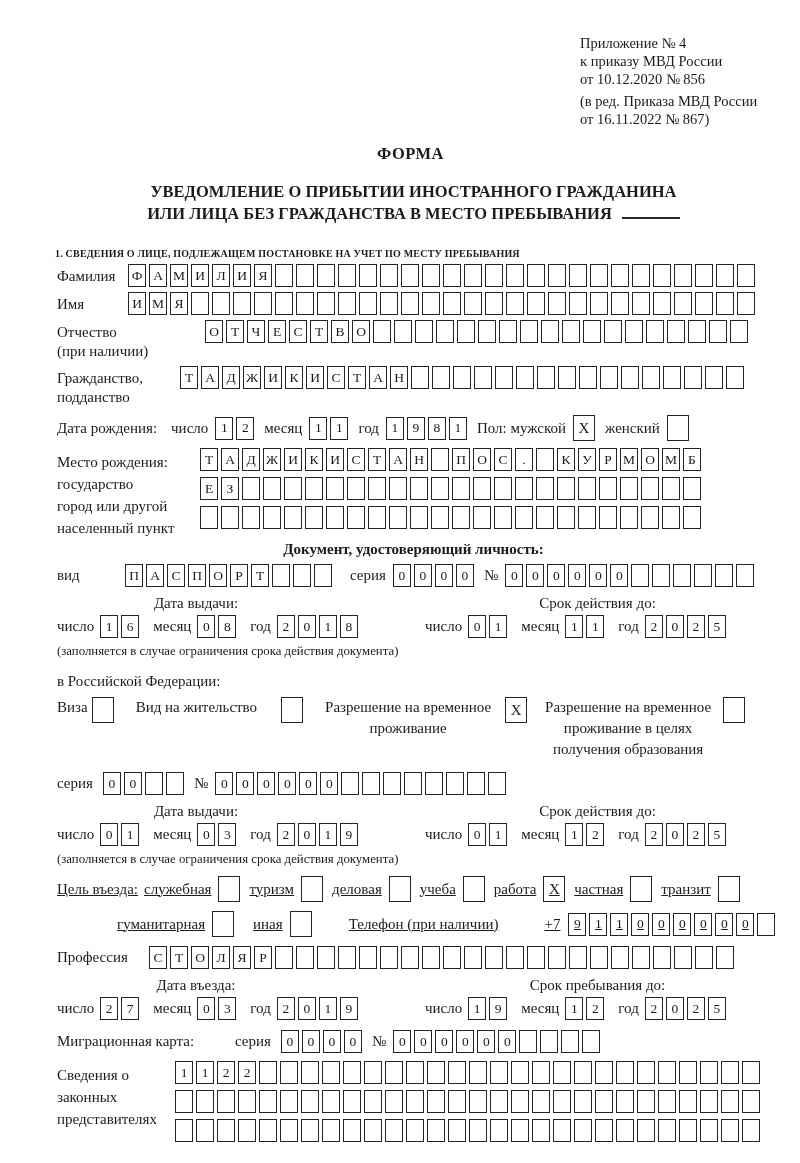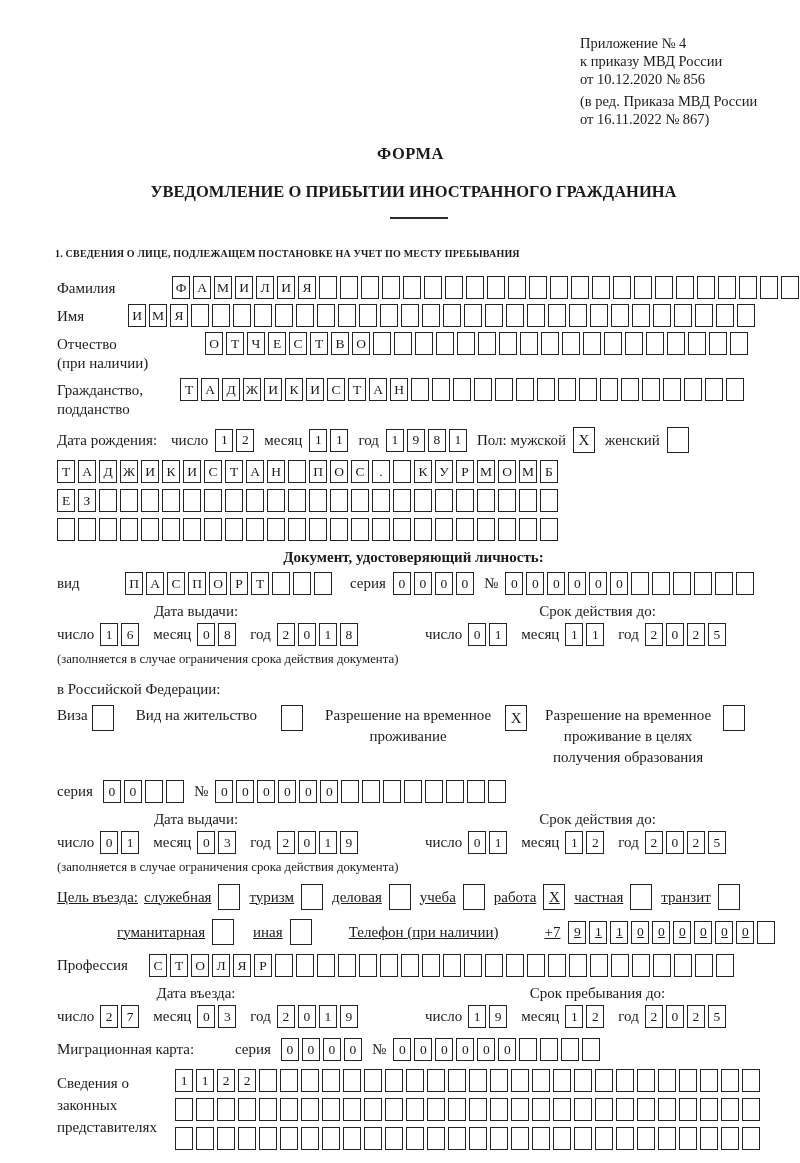--- a/index.html
+++ b/index.html
@@ -73,27 +73,27 @@
       <div>(в ред. Приказа МВД России</div>
       <div>от 16.11.2022 № 867)</div>
     </div>
   </div>
 
   <div class="forma">ФОРМА</div>
 
   <div class="title">
     <div>УВЕДОМЛЕНИЕ О ПРИБЫТИИ ИНОСТРАННОГО ГРАЖДАНИНА</div>
     <div>
-      <span class="blank"></span>
+      <span>ИЛИ ЛИЦА БЕЗ ГРАЖДАНСТВА В МЕСТО ПРЕБЫВАНИЯ</span><span class="blank"></span>
     </div>
   </div>
 
   <div class="sec1">1. СВЕДЕНИЯ О ЛИЦЕ, ПОДЛЕЖАЩЕМ ПОСТАНОВКЕ НА УЧЕТ ПО МЕСТУ ПРЕБЫВАНИЯ</div>
 
-  <div class="row" style="margin-top:17px;gap:44px;">
+  <div class="row" style="margin-top:5px;">
     <span class="lbl w71">Фамилия</span>
     <span class="cells">
         <span class="cell">Ф</span>
         <span class="cell">А</span>
         <span class="cell">М</span>
         <span class="cell">И</span>
         <span class="cell">Л</span>
         <span class="cell">И</span>
         <span class="cell">Я</span>
         <span class="cell"></span>
@@ -248,20 +248,26 @@
         <span class="cell">8</span>
         <span class="cell">1</span>
       </span>
     <span class="dgw">Пол: мужской</span>
     <span class="cell checkbox">X</span>
     <span class="dgw">женский</span>
     <span class="cell checkbox"></span>
   </div>
 
   <div class="row" style="margin-top:7px; margin-bottom:0;">
+    <div class="lbl w143" style="line-height:22px;">
+      <div>Место рождения:</div>
+      <div>государство</div>
+      <div>город или другой</div>
+      <div>населенный пункт</div>
+    </div>
     <div class="cellcol">
       <div class="cells">
           <span class="cell">Т</span>
           <span class="cell">А</span>
           <span class="cell">Д</span>
           <span class="cell">Ж</span>
           <span class="cell">И</span>
           <span class="cell">К</span>
           <span class="cell">И</span>
           <span class="cell">С</span>

